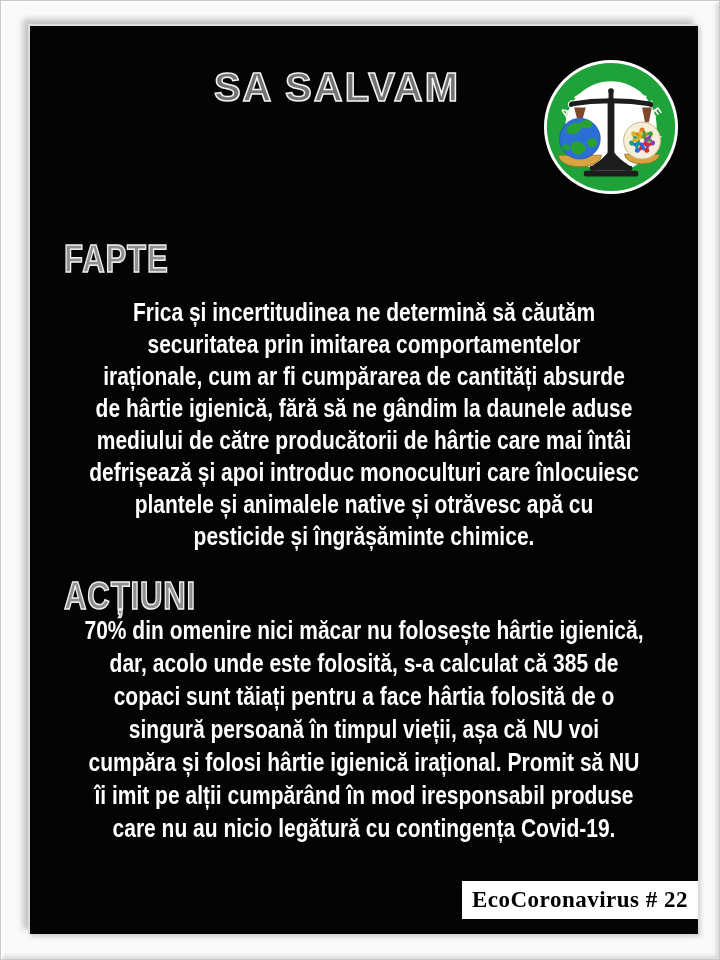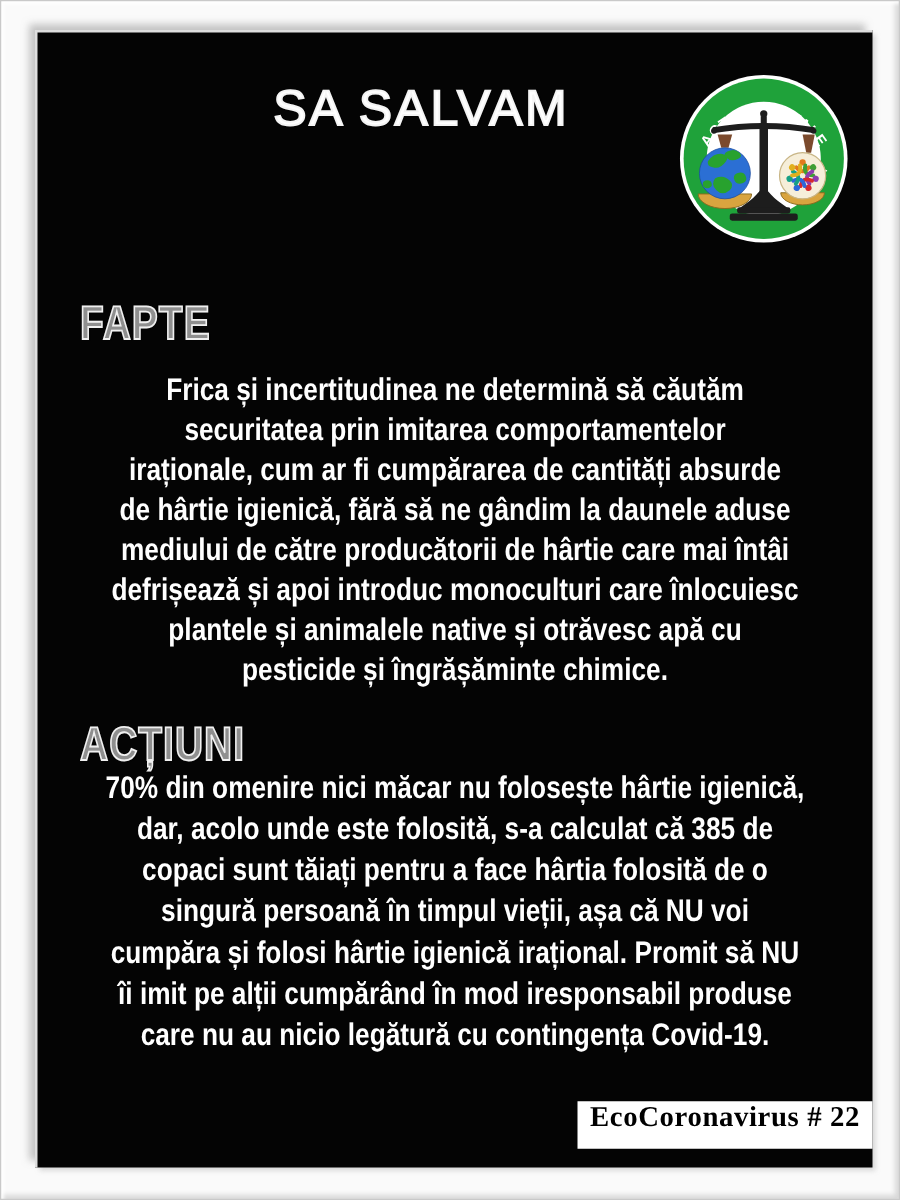--- a/index.html
+++ b/index.html
@@ -19,22 +19,22 @@
     background:#040404;
     border-top:2px solid #dedede;
     border-left:2px solid #dedede;
     box-sizing:border-box;
     box-shadow:-5px -5px 6px rgba(150,150,150,.55), 3px 3px 4px rgba(150,150,150,.35);
   }
   .title{
     position:absolute;top:36px;left:0;width:100%;
     text-align:center;
     transform:translateX(-27px);
-    font-weight:normal;font-size:40px;line-height:51px;letter-spacing:2px;
-    color:#ffffff;
+    font-weight:bold;font-size:40px;line-height:51px;letter-spacing:2px;
+    color:#737373;
     -webkit-text-stroke:1.5px #f4f4f4;
     text-shadow:1px 1px 1px rgba(0,0,0,.8);
   }
   .heading{
     position:absolute;left:34px;
     font-weight:bold;font-size:38px;letter-spacing:1px;
     color:#8f8f8f;
     -webkit-text-stroke:1.5px #f0f0f0;
     text-shadow:1px 1px 1px rgba(0,0,0,.8);
     transform:scaleX(0.82);transform-origin:left center;
@@ -51,21 +51,21 @@
     font-weight:bold;color:#ffffff;
     transform:scaleX(0.84);transform-origin:center center;
   }
   .para.fapte .ln{font-size:25px;line-height:32px;}
   .para.actiuni .ln{font-size:25px;line-height:33px;}
   .logo{position:absolute;left:513px;top:33px;width:136px;height:136px;}
   .footer-badge{
     position:absolute;right:0;top:855px;
     width:236px;height:38px;
     background:#ffffff;
-    display:flex;justify-content:center;
+    display:flex;align-items:center;justify-content:center;
     font-family:"Liberation Serif", serif;
     font-weight:bold;font-size:23px;color:#000;
     letter-spacing:0.5px;
   }
 </style>
 </head>
 <body>
 
 <div class="frame">
   <div class="content">

